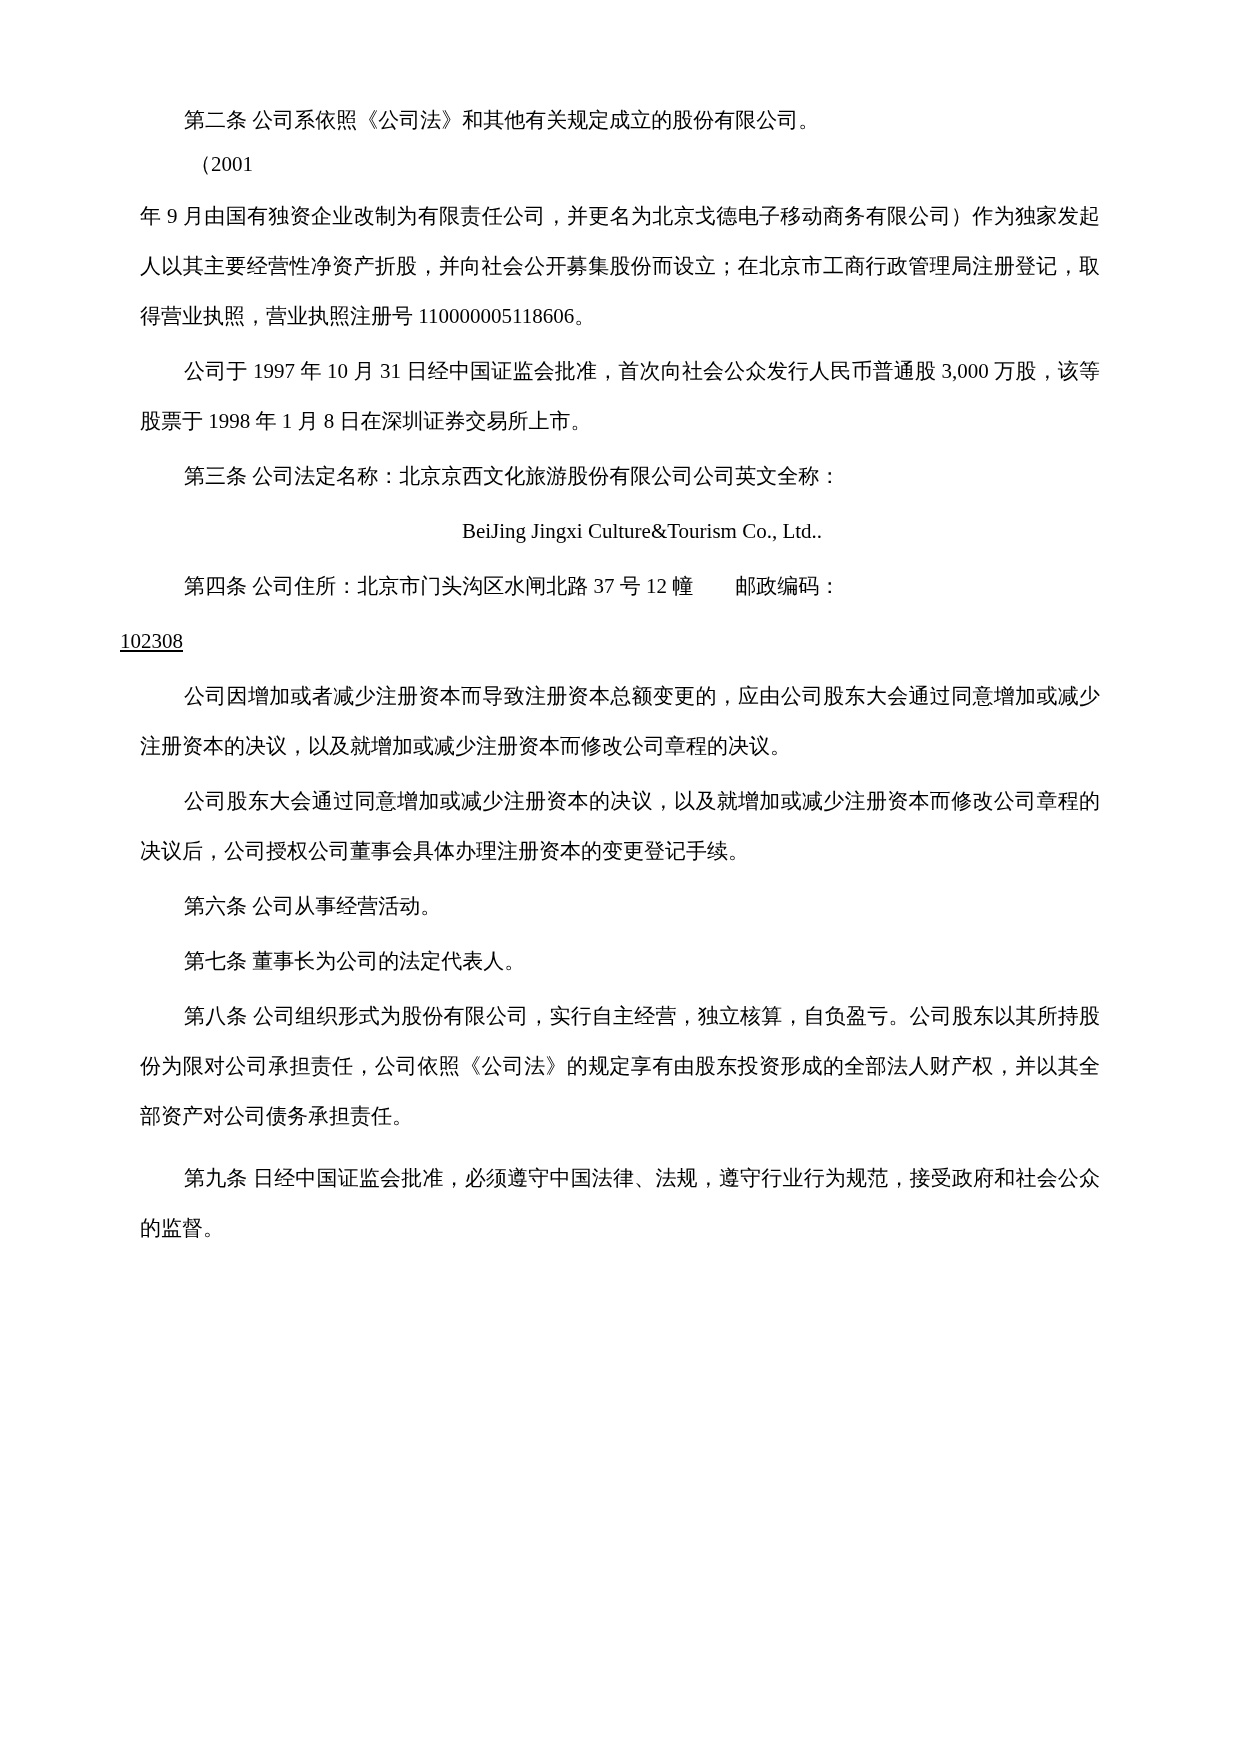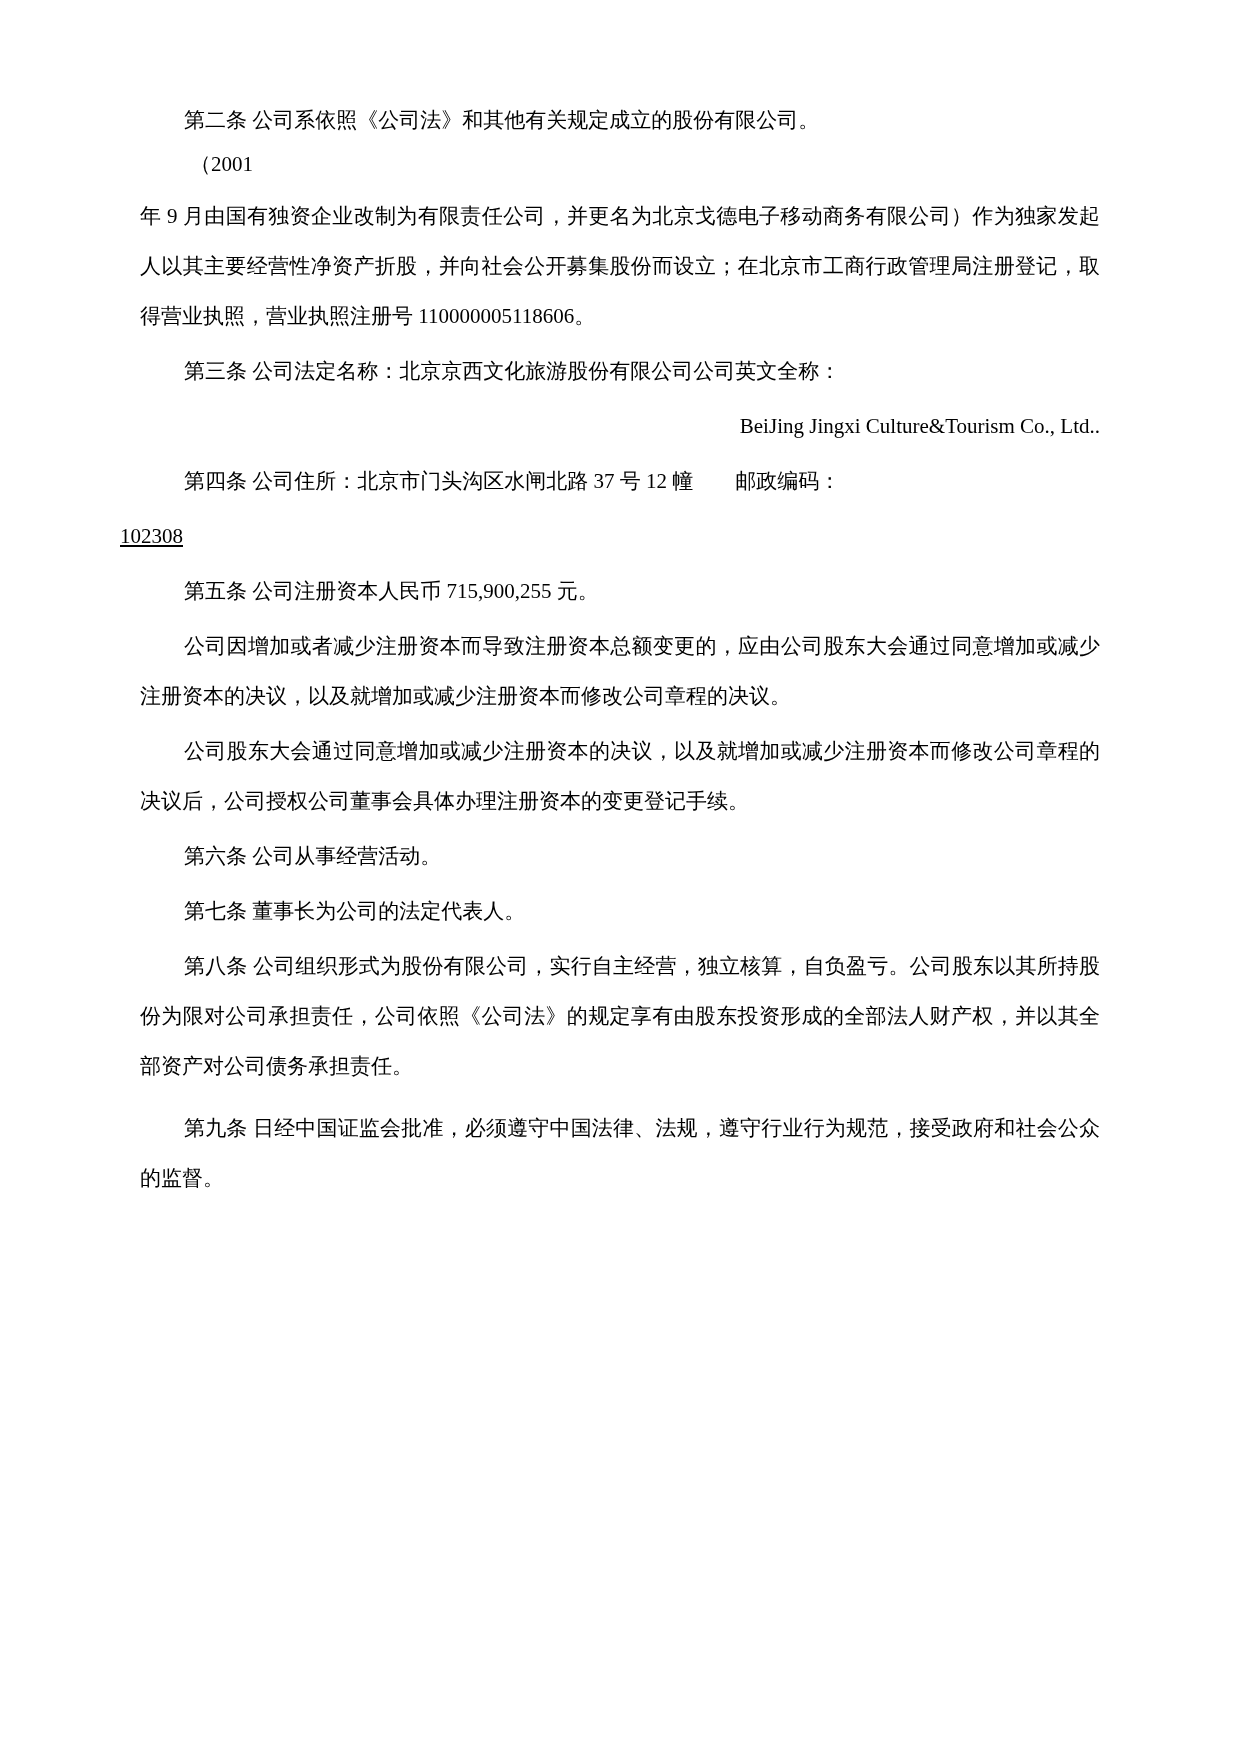--- a/index.html
+++ b/index.html
@@ -39,21 +39,21 @@
 
   .line-2001 {
     line-height: 26px;
     margin: -10px 0 14px 0;
     text-indent: 50px;
     text-align: left;
   }
 
   .latin {
     font-family: "Liberation Serif", "DejaVu Serif", serif;
-    text-align: right;
+    text-align: center;
   }
 
   .outdent {
     margin-left: -20px;
     text-indent: 0;
     text-align: left;
     text-decoration: underline;
   }
 
   .gap-before { margin-top: 12px; }
@@ -68,25 +68,25 @@
   }
 </style>
 </head>
 <body>
 
 <div class="page">
   <div class="content">
     <p class="para indent p-first">第二条 公司系依照《公司法》和其他有关规定成立的股份有限公司。</p>
     <p class="para line-2001">（2001</p>
     <p class="para flush">年 9 月由国有独资企业改制为有限责任公司，并更名为北京戈德电子移动商务有限公司）作为独家发起人以其主要经营性净资产折股，并向社会公开募集股份而设立；在北京市工商行政管理局注册登记，取得营业执照，营业执照注册号 110000005118606。</p>
+    <p class="para indent">公司于 1997 年 10 月 31 日经中国证监会批准，首次向社会公众发行人民币普通股 3,000 万股，该等股票于 1998 年 1 月 8 日在深圳证券交易所上市。</p>
     <p class="para indent">第三条 公司法定名称：北京京西文化旅游股份有限公司公司英文全称：</p>
     <p class="para indent latin">BeiJing Jingxi Culture&amp;Tourism Co., Ltd..</p>
     <p class="para indent">第四条 公司住所：北京市门头沟区水闸北路 37 号 12 幢　　邮政编码：</p>
     <p class="para outdent">102308</p>
-    <p class="para indent">第五条 公司注册资本人民币 715,900,255 元。</p>
     <p class="para indent">公司因增加或者减少注册资本而导致注册资本总额变更的，应由公司股东大会通过同意增加或减少注册资本的决议，以及就增加或减少注册资本而修改公司章程的决议。</p>
     <p class="para indent">公司股东大会通过同意增加或减少注册资本的决议，以及就增加或减少注册资本而修改公司章程的决议后，公司授权公司董事会具体办理注册资本的变更登记手续。</p>
     <p class="para indent">第六条 公司从事经营活动。</p>
     <p class="para indent">第七条 董事长为公司的法定代表人。</p>
     <p class="para indent">第八条 公司组织形式为股份有限公司，实行自主经营，独立核算，自负盈亏。公司股东以其所持股份为限对公司承担责任，公司依照《公司法》的规定享有由股东投资形成的全部法人财产权，并以其全部资产对公司债务承担责任。</p>
     <p class="para indent gap-before">第九条 日经中国证监会批准，必须遵守中国法律、法规，遵守行业行为规范，接受政府和社会公众的监督。</p>
   </div>
   <div class="page-number">2</div>
 </div>
 

